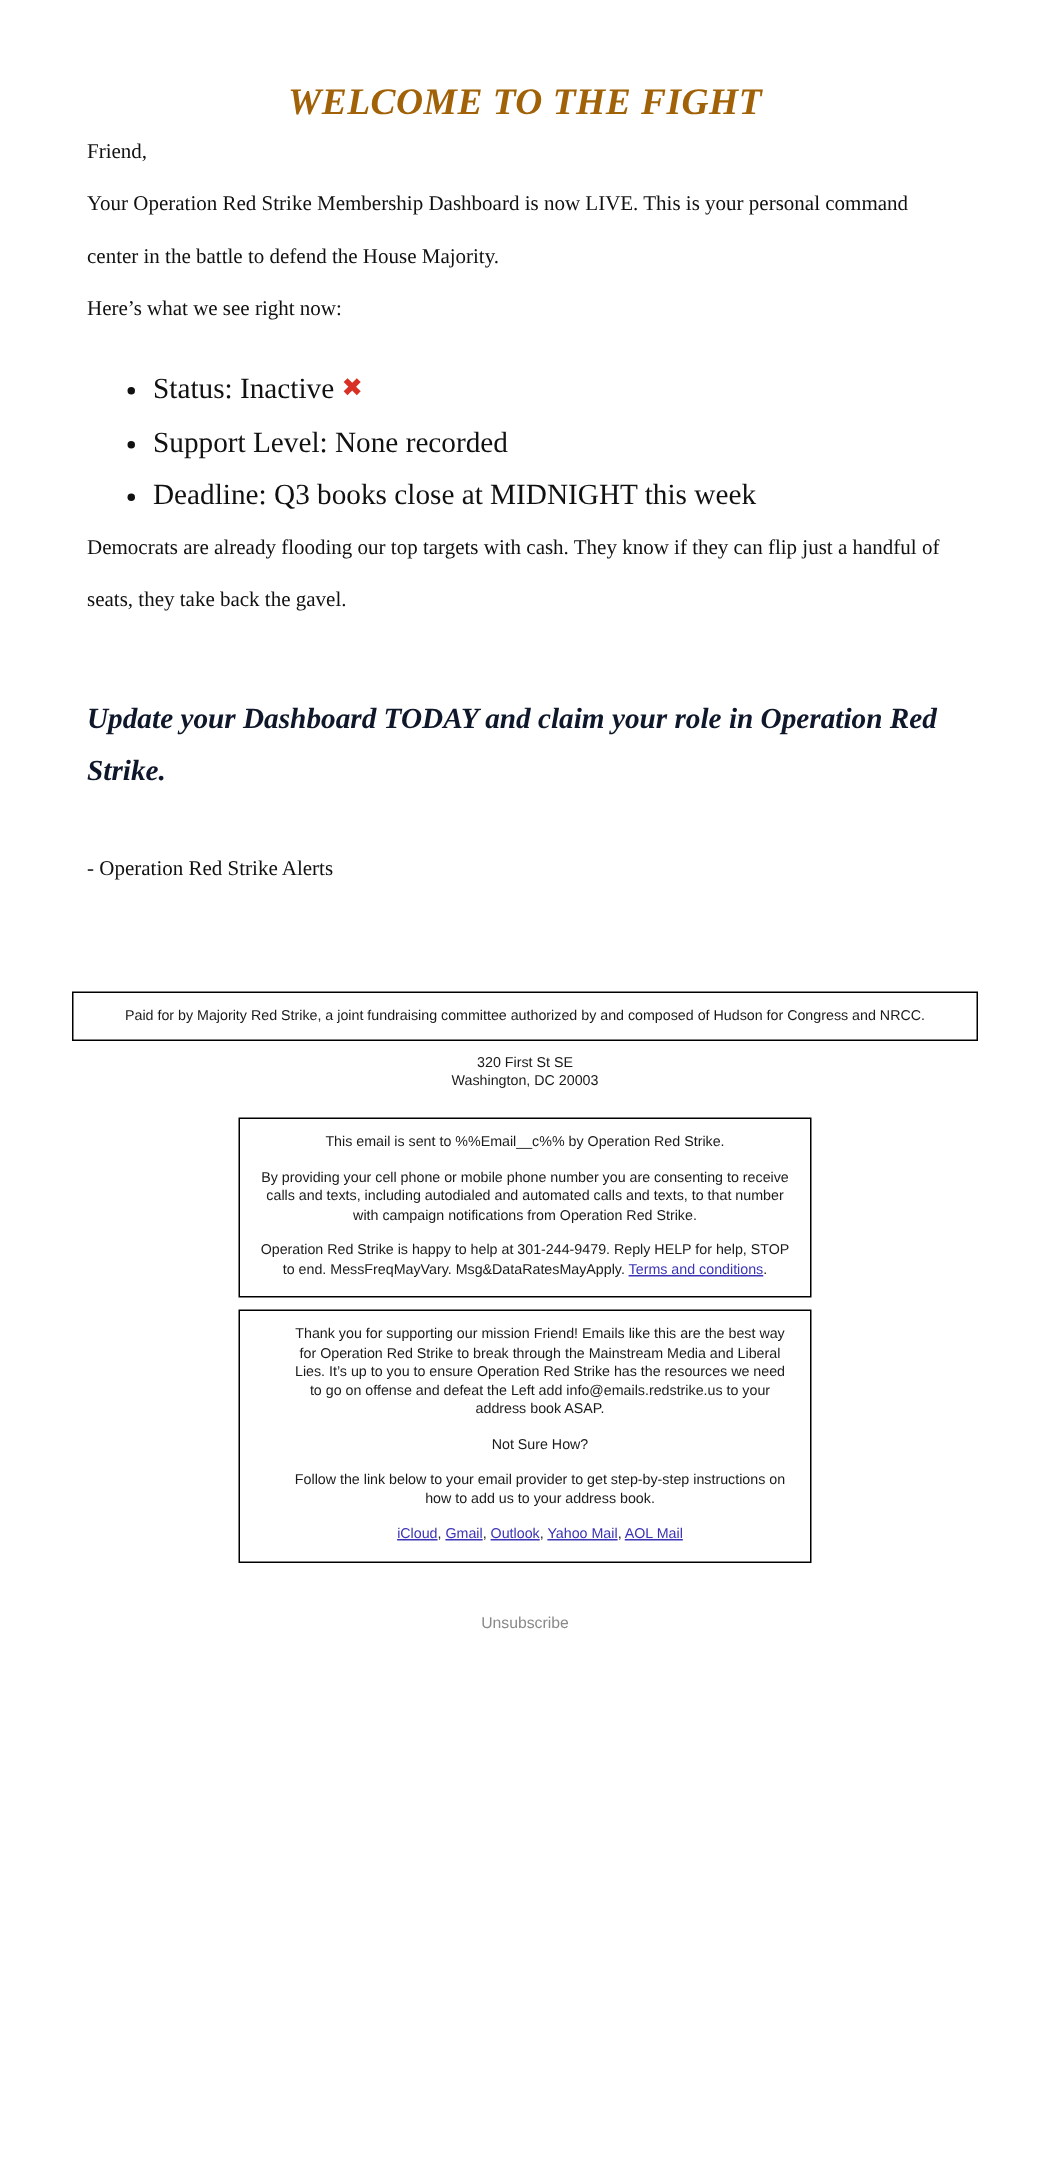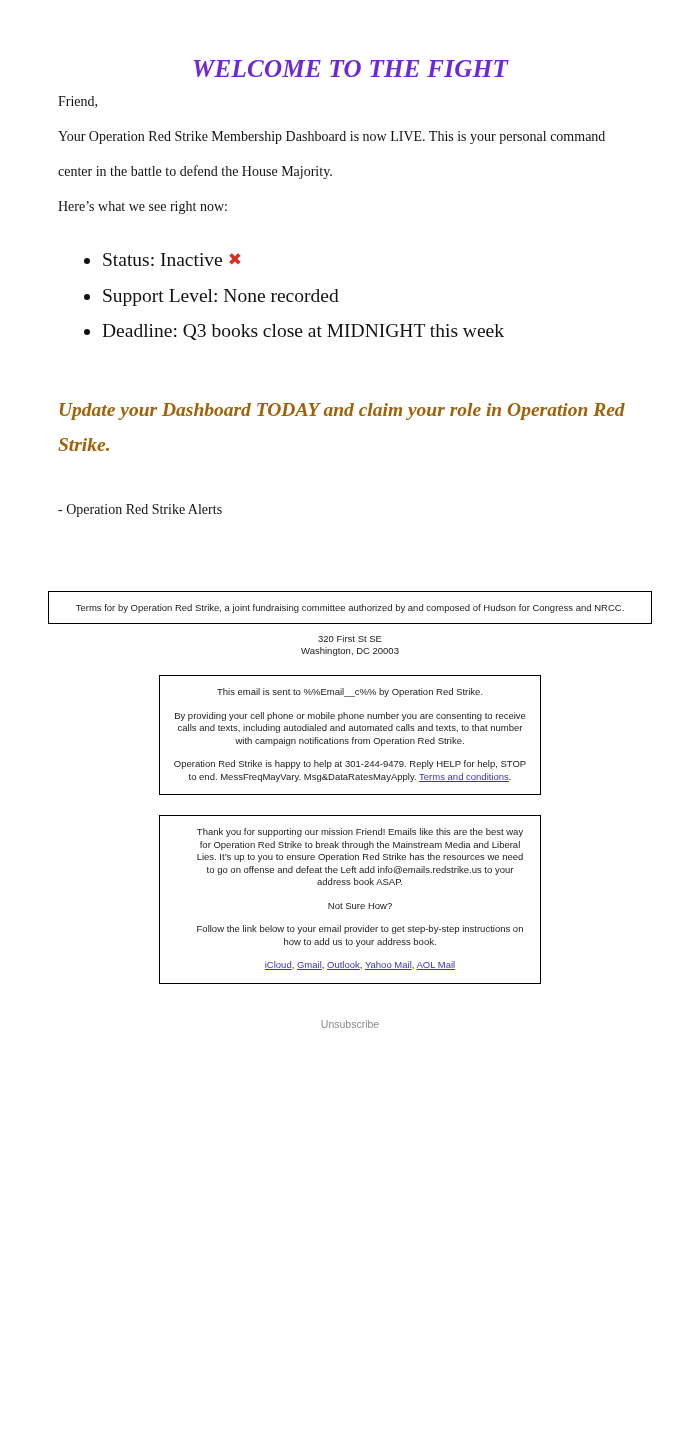--- a/index.html
+++ b/index.html
@@ -16,21 +16,21 @@
     overflow: hidden;
   }
   .email-wrap {
     width: 700px;
     box-sizing: border-box;
   }
 
   
   .headline {
     text-align: center;
-    color: #6d28d9;
+    color: #a16207;
     font-family: "Liberation Serif", serif;
     font-weight: bold;
     font-style: italic;
     font-size: 25px;
     letter-spacing: 0.3px;
     margin: 0;
     padding: 54px 0 0 0;
     line-height: 1.2;
   }
 
@@ -77,21 +77,21 @@
   }
   .para-dems { margin-top: 28px; }
   .para-but  { margin-top: 30px; }
 
   p.cta-line {
     font-family: "Liberation Serif", serif;
     font-weight: bold;
     font-style: italic;
     font-size: 19.5px;
     line-height: 35px;
-    color: #a16207;
+    color: #0f172a;
     margin: 44px 0 0 0;
   }
 
   .activate-row {
     text-align: center;
     margin-top: 30px;
   }
   .activate-link {
     font-family: "Liberation Sans", sans-serif;
     font-size: 16px;
@@ -132,21 +132,21 @@
   
   .footer-box {
     width: 382px;
     margin: 0 auto;
     border: 1px solid #000000;
     box-sizing: border-box;
     padding: 10px 12px 11px 12px;
     text-align: center;
   }
   .footer-box.first { margin-top: 18px; }
-  .footer-box.second { margin-top: 20px; padding-left: 32px; }
+  .footer-box.second { margin-top: 8px; padding-left: 32px; }
   .footer-p {
     font-family: "Liberation Sans", sans-serif;
     font-size: 9.5px;
     line-height: 12.5px;
     color: #1a1a1a;
     margin: 0;
   }
   .footer-p + .footer-p { margin-top: 11px; }
   .inline-link {
     color: #3b33b5;
@@ -185,31 +185,32 @@
     <p class="body-text para-live">Your Operation Red Strike Membership Dashboard is now LIVE. This is your personal command center in the battle to defend the House Majority.</p>
 
     <p class="body-text para-here">Here’s what we see right now:</p>
 
     <ul class="status-list">
       <li><span>Status: Inactive</span> <span class="xmark">✖</span></li>
       <li><span>Support Level: None recorded</span></li>
       <li><span>Deadline: Q3 books close at MIDNIGHT this week</span></li>
     </ul>
 
+    <p class="body-text para-dems">Democrats are already flooding our top targets with cash. They know if they can flip just a handful of seats, they take back the gavel.</p>
 
 
     <p class="cta-line">Update your Dashboard TODAY and claim your role in Operation Red Strike.</p>
 
 
     <p class="body-text signoff">- Operation Red Strike Alerts</p>
 
   </div>
 
   <div class="disclaimer-box">
-    <p class="disclaimer-text">Terms for by Operation Red Strike, a joint fundraising committee authorized by and composed of Hudson for Congress and NRCC.</p>
+    <p class="disclaimer-text">Paid for by Majority Red Strike, a joint fundraising committee authorized by and composed of Hudson for Congress and NRCC.</p>
   </div>
 
   <div class="address-block">
     <div>320 First St SE</div>
     <div>Washington, DC 20003</div>
   </div>
 
   <div class="footer-box first">
     <p class="footer-p">This email is sent to %%Email__c%% by Operation Red Strike.</p>
     <p class="footer-p">By providing your cell phone or mobile phone number you are consenting to receive calls and texts, including autodialed and automated calls and texts, to that number with campaign notifications from Operation Red Strike.</p>

